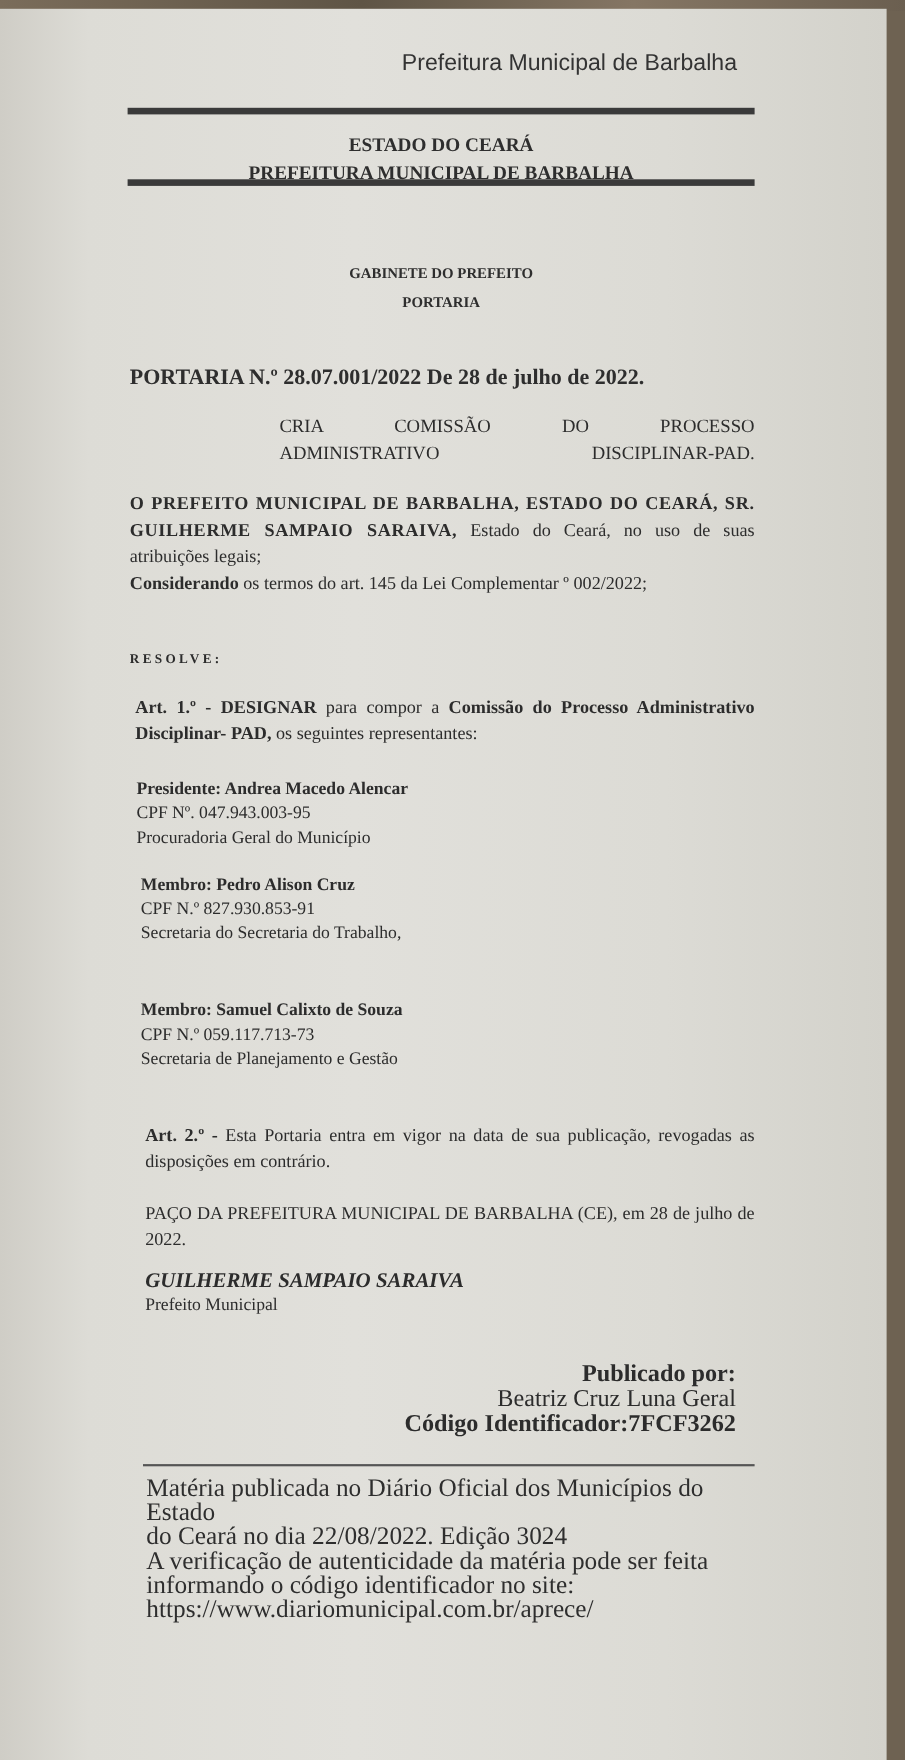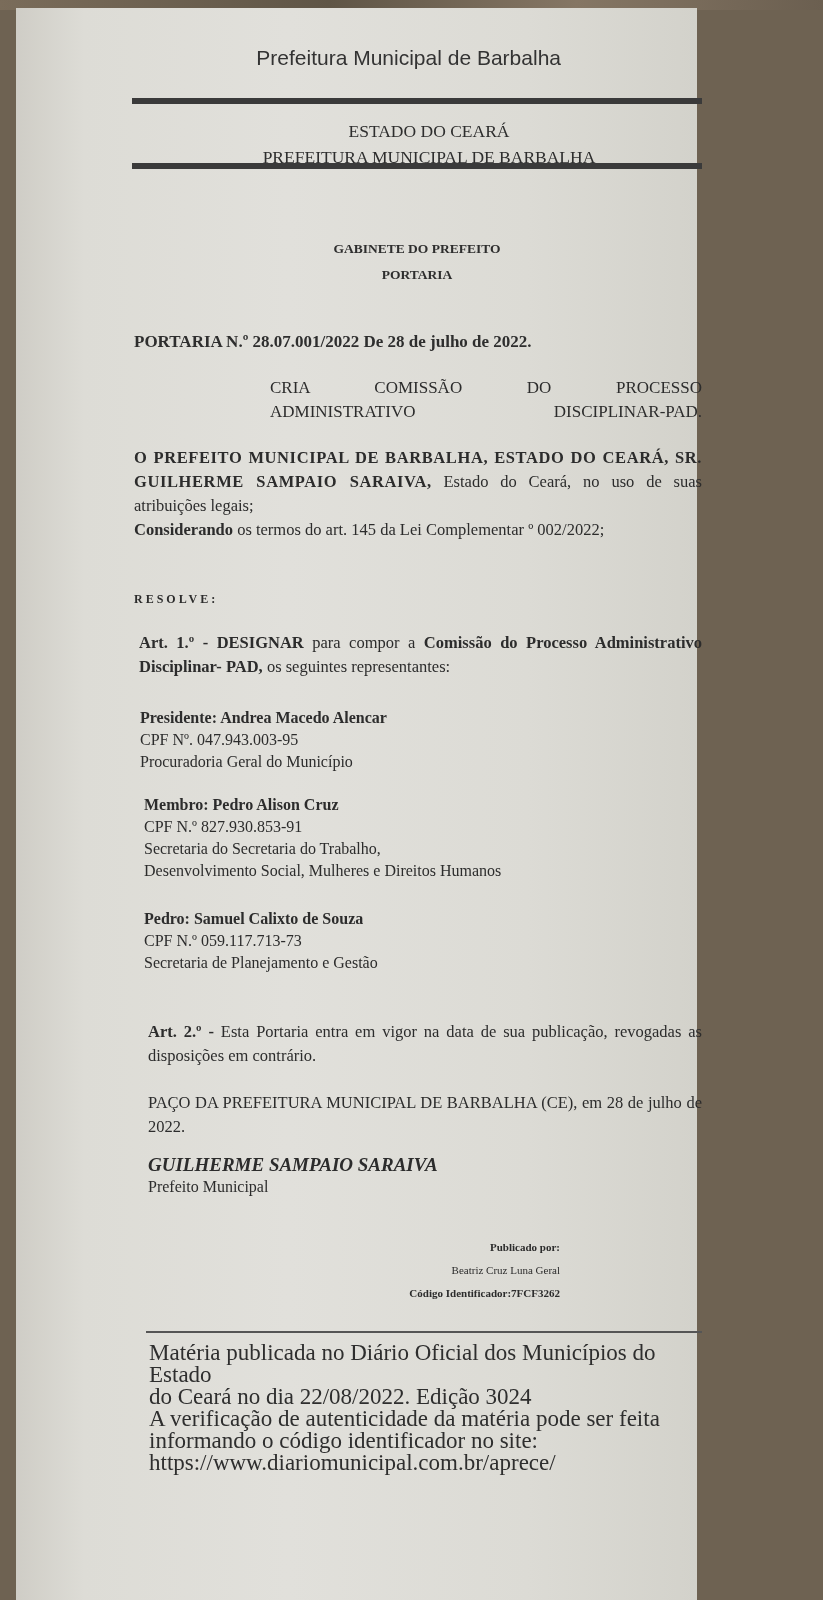--- a/index.html
+++ b/index.html
@@ -7,62 +7,61 @@
       width: 823px; height: 1600px; overflow: hidden;
       background: #6e6252;
       font-family: "Liberation Serif", "DejaVu Serif", serif;
       color: #2c2c2c;
     }
     .top-edge {
       position: absolute; left: 0; top: 0; width: 823px; height: 10px;
       background: linear-gradient(90deg, #7a6c5a, #5f5546 40%, #857664 70%, #6b5f50);
     }
     .page {
-      position: absolute; left: 0; top: 8px; width: 681px; height: 1592px;
+      position: absolute; left: 0; top: 8px; width: 806px; height: 1592px;
       background: linear-gradient(90deg, #cfcdc6 0%, #dddcd6 10%, #e1e0db 40%, #dcdbd5 75%, #d3d2cb 100%);
-      margin-left: 16px;
     }
     .header-site {
       position: absolute; right: 136px; top: 38px;
       font-family: "Liberation Sans", "DejaVu Sans", sans-serif;
       font-size: 21px; color: #333;
     }
     .rule-thick {
       position: absolute; left: 116px; width: 570px; height: 6px; background: #3a3a3a;
     }
     .state-block {
-      position: absolute; left: 128px; top: 110px; width: 570px;
-      text-align: center; font-weight: normal; font-size: 17.5px; line-height: 26px; color: #2e2e2e;
+      position: absolute; left: 116px; top: 110px; width: 570px;
+      text-align: center; font-weight: bold; font-size: 17.5px; line-height: 26px; color: #2e2e2e;
     }
     .cabinet-block {
       position: absolute; left: 116px; top: 228px; width: 570px;
       text-align: center; font-weight: bold; font-size: 13.5px; line-height: 26px; color: #2e2e2e;
     }
     .ordinance-title {
       position: absolute; left: 118px; top: 324px;
-      font-weight: bold; font-size: 17px; color: #2e2e2e;
+      font-weight: bold; font-size: 20px; color: #2e2e2e;
     }
     .summary {
       position: absolute; left: 254px; top: 368px; width: 432px;
       font-size: 17px; line-height: 24px; text-align: justify; text-align-last: justify;
     }
     .text-block {
       position: absolute; left: 118px; width: 568px;
       font-size: 16.5px; line-height: 24px; text-align: justify;
     }
     .small-block {
       position: absolute; left: 128px; width: 558px;
       font-size: 16px; line-height: 22px;
     }
     b, .bold { font-weight: bold; }
     .spaced { letter-spacing: 3px; font-weight: bold; font-size: 12px; }
     .justify-line { text-align: justify; text-align-last: justify; }
     .right-block {
       position: absolute; right: 137px; top: 1228px; text-align: right;
-      font-size: 11px; line-height: 23px; font-family: Liberation Serif, serif;
+      font-size: 22px; line-height: 23px; font-family: Liberation Serif, serif;
     }
     .rule-thin {
       position: absolute; left: 130px; top: 1323px; width: 556px; height: 2px; background: #555;
     }
     .footer-block {
       position: absolute; left: 133px; top: 1334px; width: 560px;
       font-size: 23px; line-height: 22px; color: #2e2e2e;
     }
     .italic-bold { font-style: italic; font-weight: bold; }
   </style>
@@ -111,25 +110,24 @@
   <div class="small-block" style="top:699px; left:124px;">
     <div class="bold">Presidente: Andrea Macedo Alencar</div>
     <div>CPF Nº. 047.943.003-95</div>
     <div>Procuradoria Geral do Município</div>
   </div>
 
   <div class="small-block" style="top:786px;">
     <div class="bold">Membro: Pedro Alison Cruz</div>
     <div>CPF N.º 827.930.853-91</div>
     <div>Secretaria do Secretaria do Trabalho,</div>
-    <div>Desenvolvimento Social, Mulheres e Direitos Humanos</div>
   </div>
 
   <div class="small-block" style="top:900px;">
-    <div class="bold">Pedro: Samuel Calixto de Souza</div>
+    <div class="bold">Membro: Samuel Calixto de Souza</div>
     <div>CPF N.º 059.117.713-73</div>
     <div>Secretaria de Planejamento e Gestão</div>
   </div>
 
   <div class="text-block" style="top:1012px; left:132px; width:554px;">
     <span class="bold">Art. 2.º -</span><span> Esta Portaria entra em vigor na data de sua publicação, revogadas as disposições em contrário.</span>
   </div>
 
   <div class="text-block" style="top:1083px; left:132px; width:554px;">PAÇO DA PREFEITURA MUNICIPAL DE BARBALHA (CE), em 28 de julho de 2022.</div>
 

